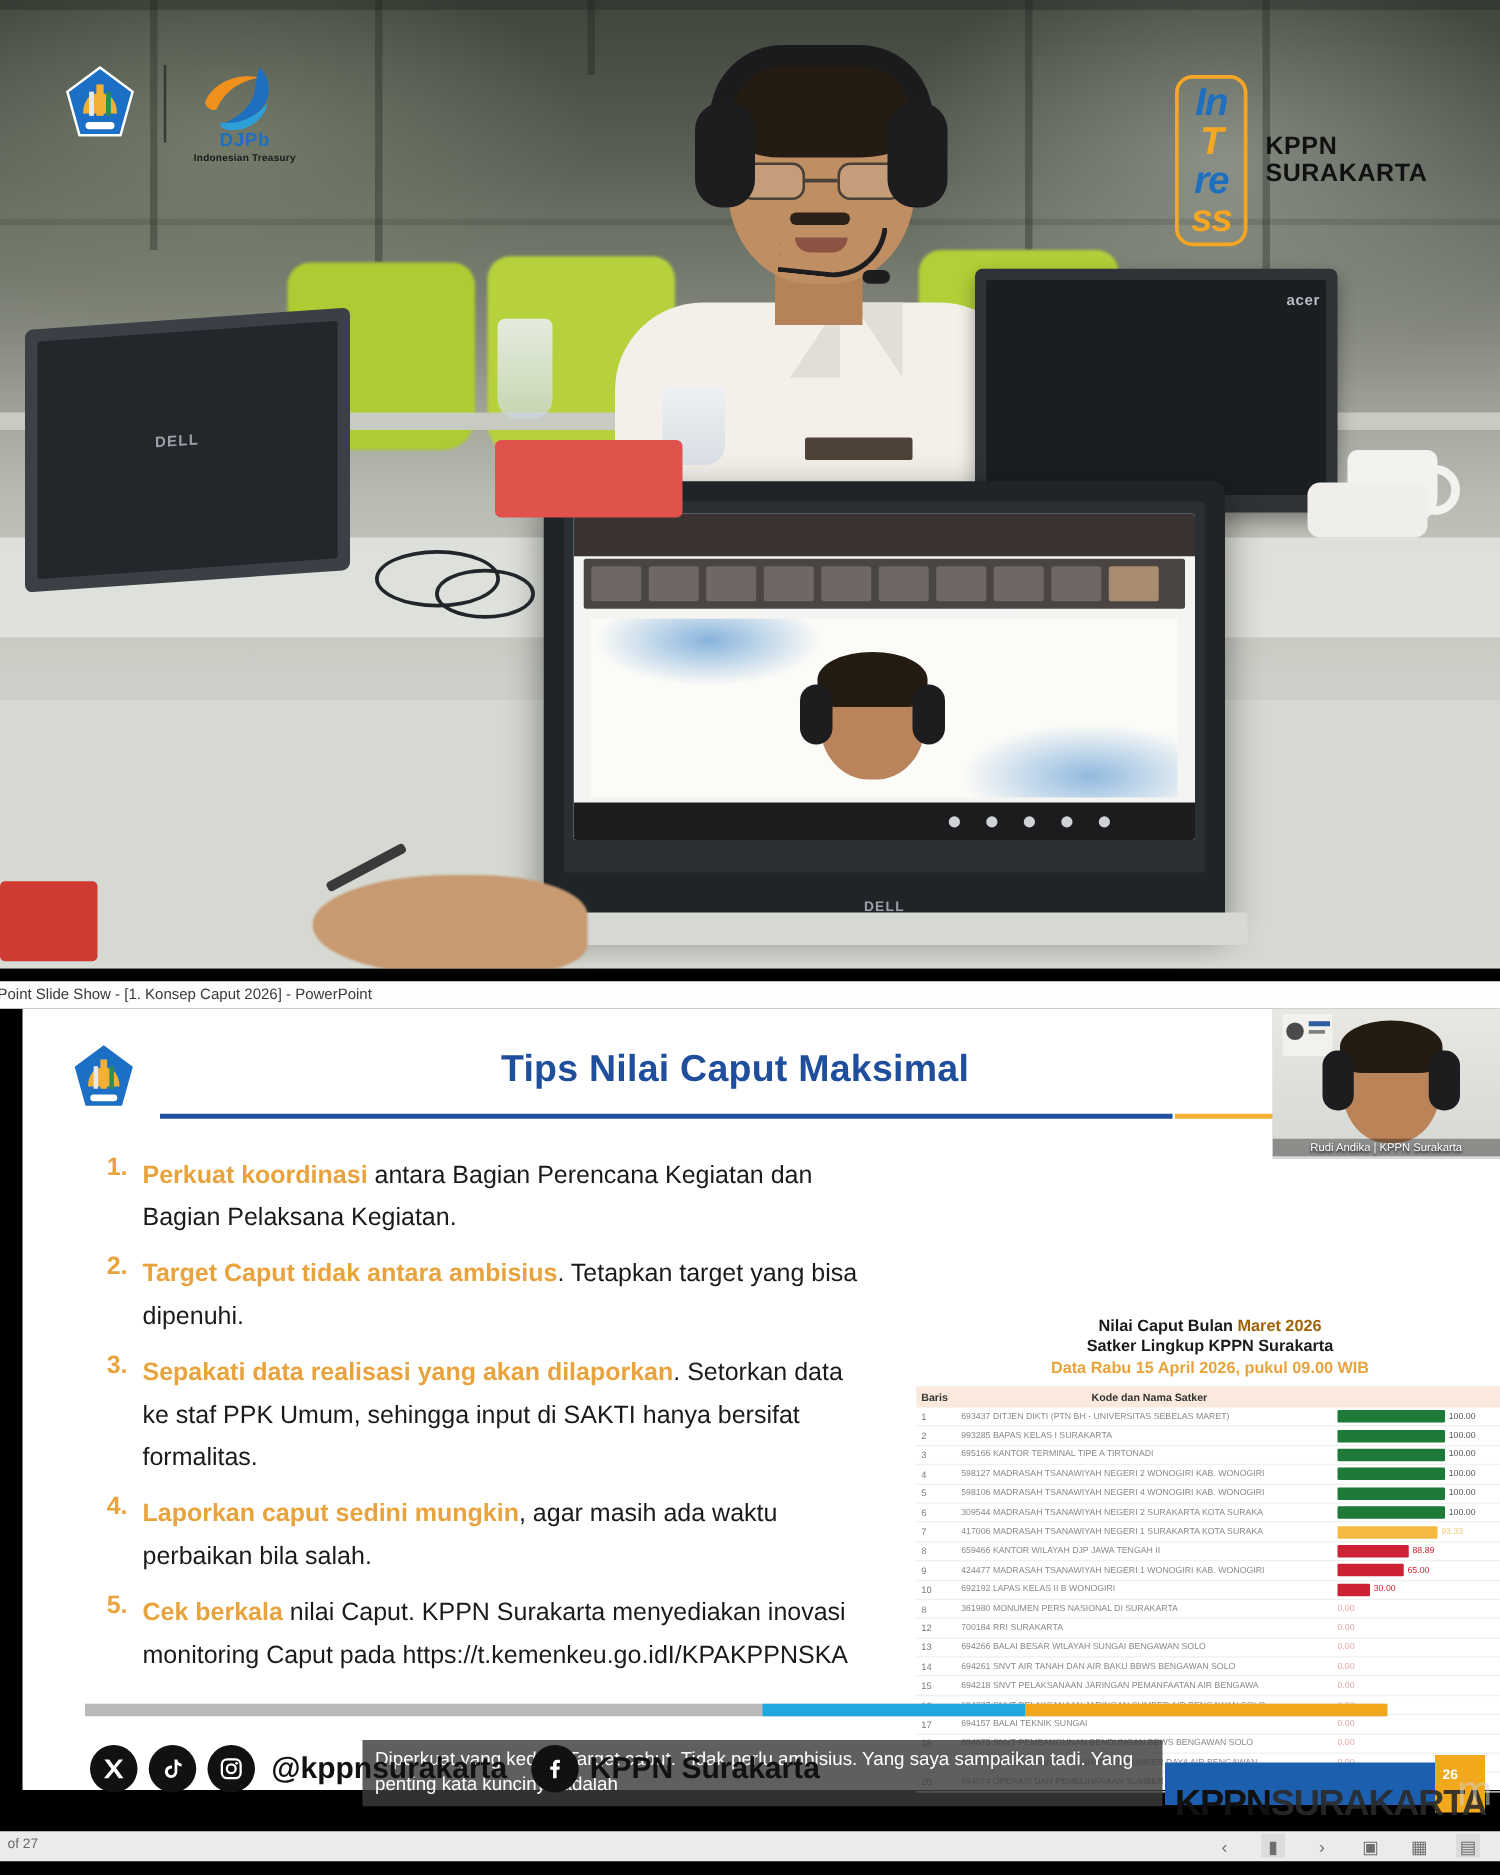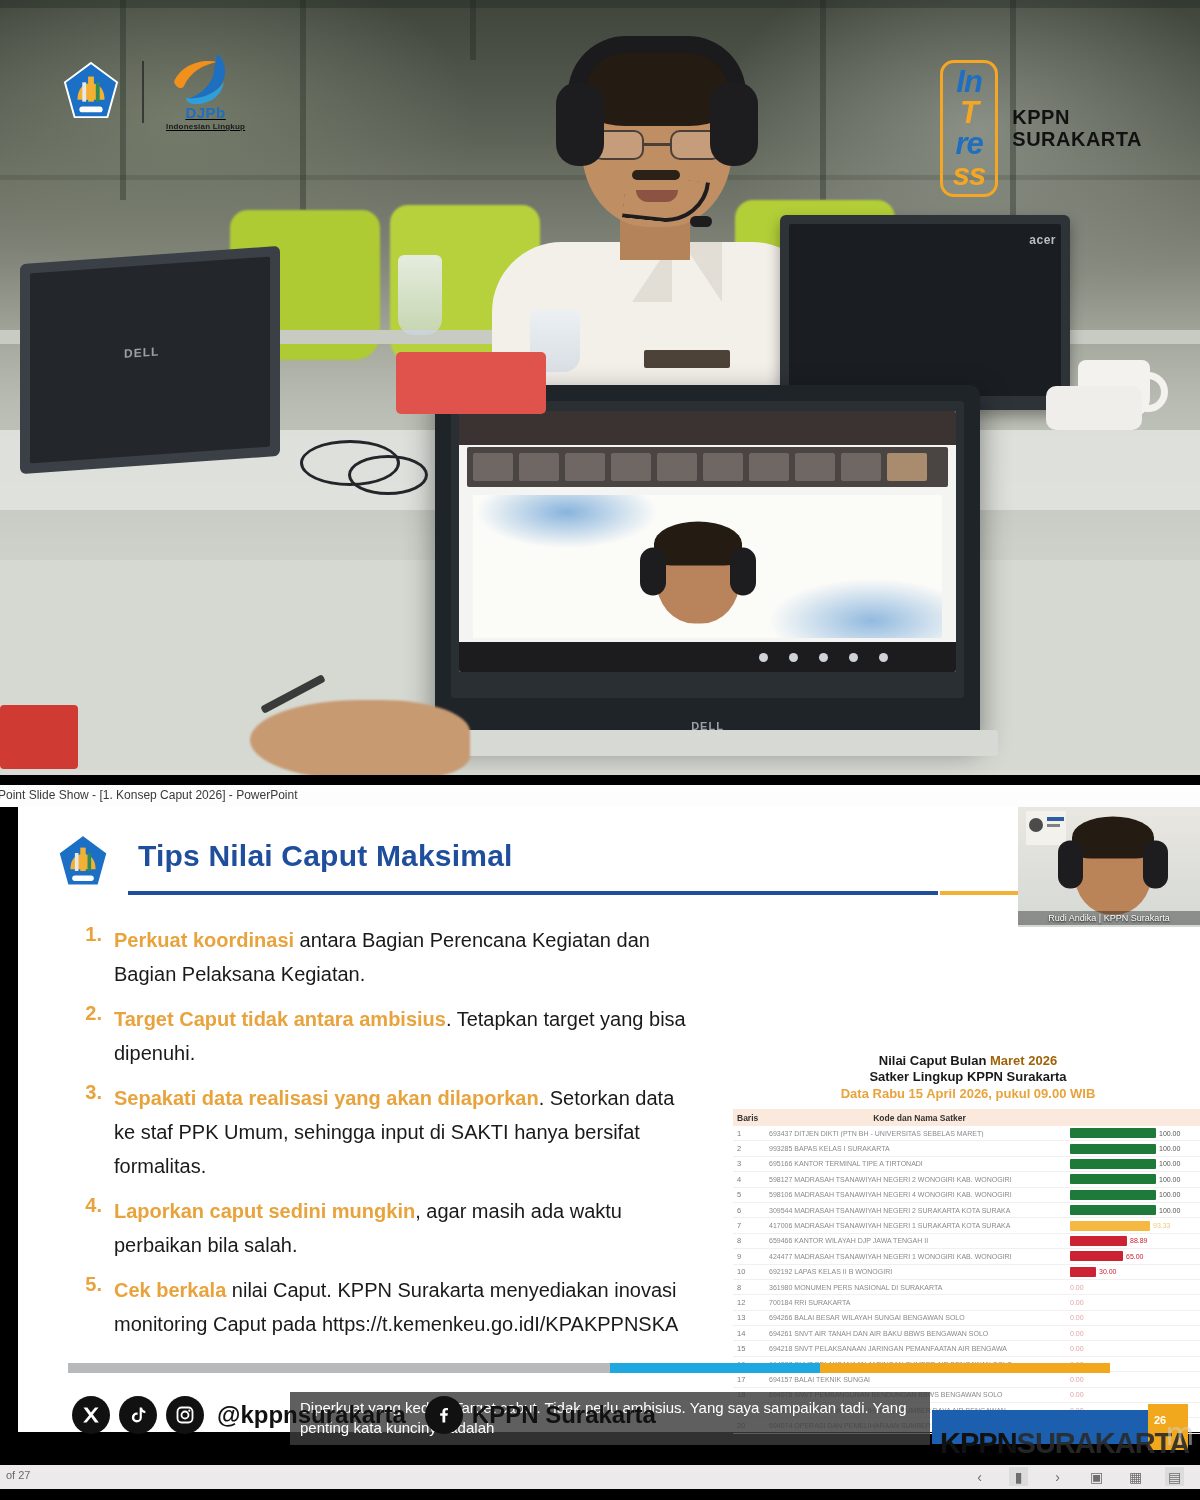--- a/index.html
+++ b/index.html
@@ -79,42 +79,42 @@
   .mug { position:absolute; left:1078px; top:360px; width:72px; height:58px; background:#f3f2ee; border-radius:8px 8px 20px 20px; }
   .mug:after { content:""; position:absolute; right:-18px; top:12px; width:26px; height:26px; border:7px solid #f3f2ee; border-radius:50%; }
   .redbox { position:absolute; left:396px; top:352px; width:150px; height:62px; background:#e0534d; border-radius:5px; }
   .redbox2 { position:absolute; left:0px; top:705px; width:78px; height:64px; background:#cf3a33; border-radius:4px; }
   .tissue { position:absolute; left:1046px; top:386px; width:96px; height:44px; background:#efeeea; border-radius:10px; }
   .cable { position:absolute; border:3px solid #22262a; border-radius:50%; background:transparent; }
   .hand { position:absolute; left:250px; top:700px; width:220px; height:80px; background:#c79a72; border-radius:50% 40% 30% 50%; filter:blur(1px); }
   .pen { position:absolute; left:258px; top:690px; width:70px; height:8px; background:#3a3a3a; transform:rotate(-28deg); border-radius:3px; }
 
   
-  .hdr-left { position:absolute; left:62px; top:52px; display:flex; align-items:center; gap:22px;text-decoration:underline; }
+  .hdr-left { position:absolute; left:51px; top:52px; display:flex; align-items:flex-start; gap:22px; }
   .kemenkeu { width:58px; height:62px; }
   .divider-v { width:2px; height:62px; background:#2a2a2a; opacity:.8; }
   .djpb { text-align:center; }
   .djpb-mark { width:72px; height:52px; margin:0 auto; position:relative; }
   .djpb-name { font-size:15px; font-weight:700; color:#1e6fc0; letter-spacing:.5px; line-height:1; margin-top:1px;}
   .djpb-sub { font-size:8px; font-weight:700; color:#1a1a1a; letter-spacing:.2px; margin-top:2px; }
   .hdr-right { position:absolute; right:58px; top:60px; display:flex; align-items:center; gap:14px; }
   .intress-box { border:3px solid #f5a623; border-radius:14px; padding:3px 10px 4px; display:flex; align-items:center; background:rgba(255,255,255,.06);flex-direction:column; }
   .intress-txt { font-size:31px; font-weight:800; font-style:italic; letter-spacing:-1px; line-height:1; }
   .i-in { color:#1e6fc0; } .i-t { color:#f5a623; } .i-re { color:#1e6fc0; } .i-ss { color:#f5a623; }
   .kppn-right { font-size:20px; font-weight:800; color:#111; line-height:1.08; letter-spacing:.5px; }
 
   
   .share { position:absolute; left:0; top:775px; width:1200px; height:725px; background:#000; overflow:hidden; }
   .ppt-titlebar { position:absolute; left:0; top:10px; width:1200px; height:22px; background:#fdfdfd; }
   .ppt-titlebar span { position:absolute; left:-6px; top:3px; font-size:12px; color:#3a3a3a; white-space:nowrap; }
   .slide { position:absolute; left:18px; top:32px; width:1182px; height:625px; background:#fff; }
   .slide-inner { position:absolute; inset:0; }
 
   .slide-logo { position:absolute; left:38px; top:26px; width:54px; height:58px; }
-  .slide-title { position:absolute; left:120px; top:32px; width:900px; text-align:left;
+  .slide-title { position:absolute; left:120px; top:32px; width:900px; text-align:center;
       font-size:30px; font-weight:800; color:#1f4e9c; letter-spacing:.2px; }
   .rule { position:absolute; left:110px; top:84px; width:810px; height:4px; background:#1f4e9c; }
   .rule-accent { position:absolute; left:922px; top:84px; width:92px; height:4px; background:#f2b134; }
 
   .bullets { position:absolute; left:62px; top:116px; width:620px; }
   .bul { display:flex; gap:12px; margin-bottom:10px; }
   .bul .num { color:#e8a33d; font-weight:700; font-size:20px; min-width:22px; text-align:right; }
   .bul .txt { font-size:20px; line-height:1.72; color:#1a1a1a; }
   .hl { color:#e8a33d; font-weight:700; }
   .url { color:#1a1a1a; }
@@ -297,21 +297,21 @@
       <div class="divider-v"></div>
       <div class="djpb">
         <div class="djpb-mark">
           <svg viewBox="0 0 72 52" width="72" height="52">
             <path d="M4 30c6-16 26-24 44-20-14 2-28 10-34 24-2 4-8 2-10-4z" fill="#f2901d"></path>
             <path d="M48 2c8 8 10 22 2 32-8 10-22 14-34 14 16-6 26-16 28-28 1-6 1-12 4-18z" fill="#1e6fc0"></path>
             <path d="M16 46c14 2 30-4 38-16-2 14-16 24-32 22-4-1-6-3-6-6z" fill="#2e9fd8"></path>
           </svg>
         </div>
         <div class="djpb-name">DJPb</div>
-        <div class="djpb-sub">Indonesian Lingkup</div>
+        <div class="djpb-sub">Indonesian Treasury</div>
       </div>
     </div>
 
     <div class="hdr-right">
       <div class="intress-box">
         <span class="intress-txt i-in">In</span>
         <span class="intress-txt i-t">T</span>
         <span class="intress-txt i-re">re</span>
         <span class="intress-txt i-ss">ss</span>
       </div>

